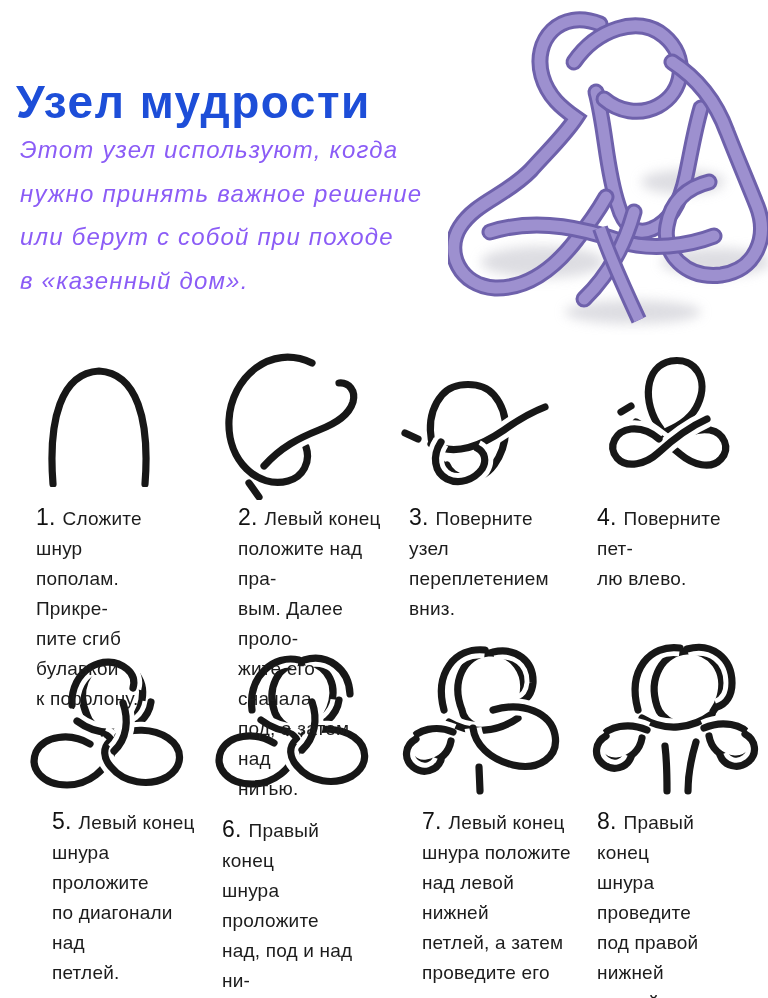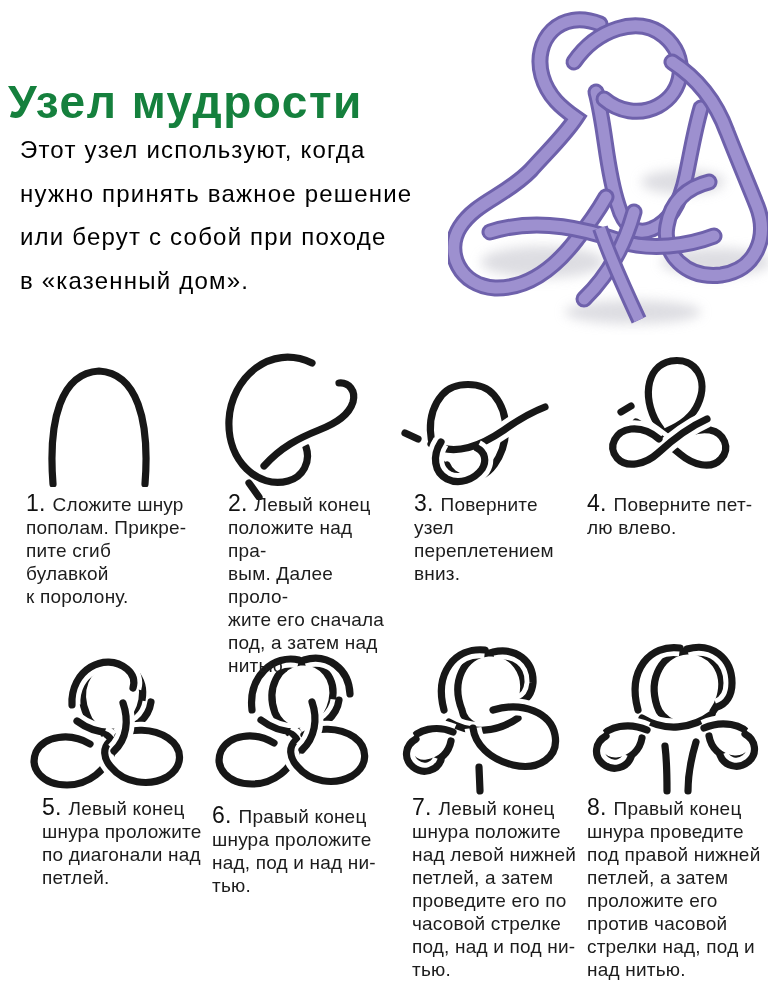--- a/index.html
+++ b/index.html
@@ -4,40 +4,40 @@
 <style>
   html,body{margin:0;padding:0;}
   body{
     width:768px;height:998px;position:relative;overflow:hidden;
     background:#ffffff;color:#1a1a1a;
     font-family:"Liberation Sans","DejaVu Sans",sans-serif;
   }
   .abs{position:absolute;}
   
   #title{
-    left:8px;top:44px;width:430px;
-    font-size:46px;font-weight:bold;letter-spacing:1.5px;color:#15803d;
+    left:16px;top:44px;width:430px;
+    font-size:46px;font-weight:bold;letter-spacing:1.5px;color:#1d4ed8;
   }
   #intro{
     left:20px;top:104px;width:450px;
     font-size:24px;line-height:43.5px;letter-spacing:1.2px;
-    white-space:pre-line;color:#000000;
+    white-space:pre-line;color:#8b5cf6;font-style:italic;
   }
   
   #photo{left:448px;top:0px;}
   .pd{stroke:#6e61ab;stroke-width:17;fill:none;stroke-linecap:round;}
   .pl{stroke:#9d90cf;stroke-width:11;fill:none;stroke-linecap:round;}
   .fd{stroke:#6e61ab;stroke-width:16;fill:none;stroke-linecap:butt;}
   .fl{stroke:#9d90cf;stroke-width:10;fill:none;stroke-linecap:butt;}
   
   .k{stroke:#171717;stroke-width:7.2;fill:none;stroke-linecap:round;stroke-linejoin:round;}
   .h{stroke:#ffffff;stroke-width:17;fill:none;stroke-linecap:butt;stroke-linejoin:round;}
   
   .caption{
-    margin:4px;font-size:19px;line-height:23px;letter-spacing:0.2px;
+    margin:14px;font-size:19px;line-height:30px;letter-spacing:0.2px;
     color:#1c1c1c;
   }
   .cap-text{white-space:pre-line;}
   .num{font-size:23px;margin-right:7px;color:#111;}
   .step{position:absolute;}
   .dgm{position:absolute;}
 </style>
 </head>
 <body>
 
@@ -182,21 +182,21 @@
 к поролону.</span></p>
 </div>
 <div class="step" style="left:224px;top:488px;width:176px">
   <p class="caption"><span class="num">2.</span><span class="cap-text">Левый конец
 положите над пра-
 вым. Далее проло-
 жите его сначала
 под, а затем над
 нитью.</span></p>
 </div>
-<div class="step" style="left:410px;top:488px;width:176px">
+<div class="step" style="left:395px;top:488px;width:176px">
   <p class="caption"><span class="num">3.</span><span class="cap-text">Поверните узел
 переплетением
 вниз.</span></p>
 </div>
 <div class="step" style="left:583px;top:488px;width:176px">
   <p class="caption"><span class="num">4.</span><span class="cap-text">Поверните пет-
 лю влево.</span></p>
 </div>
 <div class="step" style="left:38px;top:792px;width:176px">
   <p class="caption"><span class="num">5.</span><span class="cap-text">Левый конец

